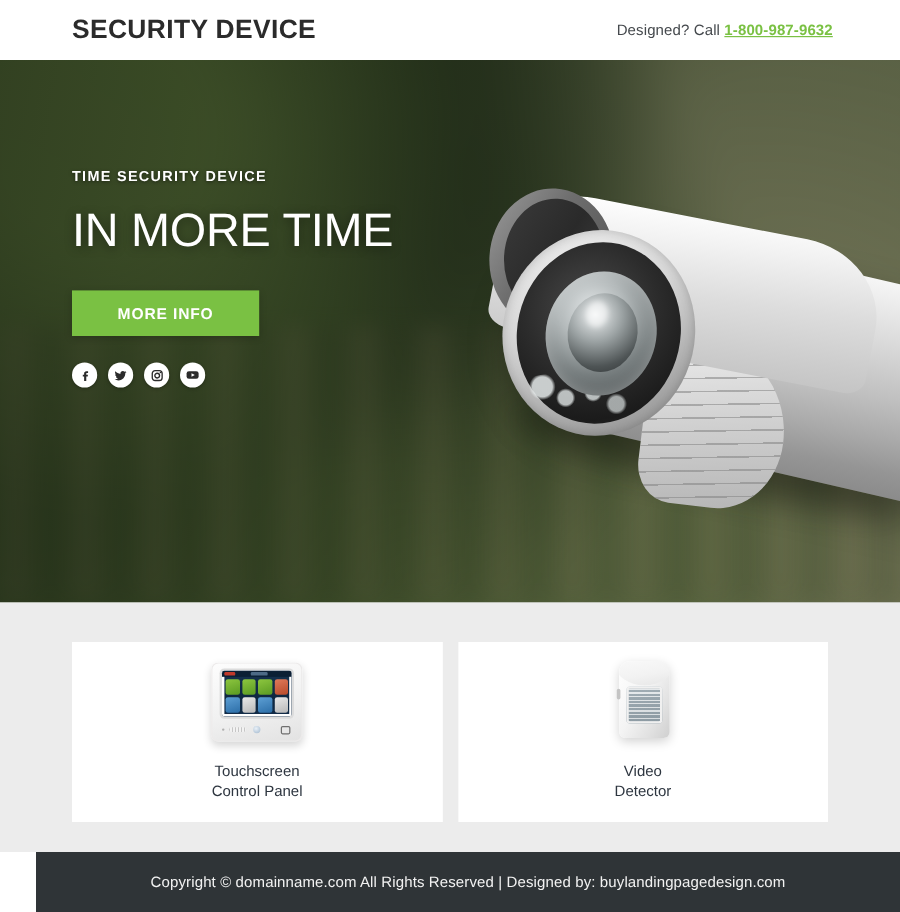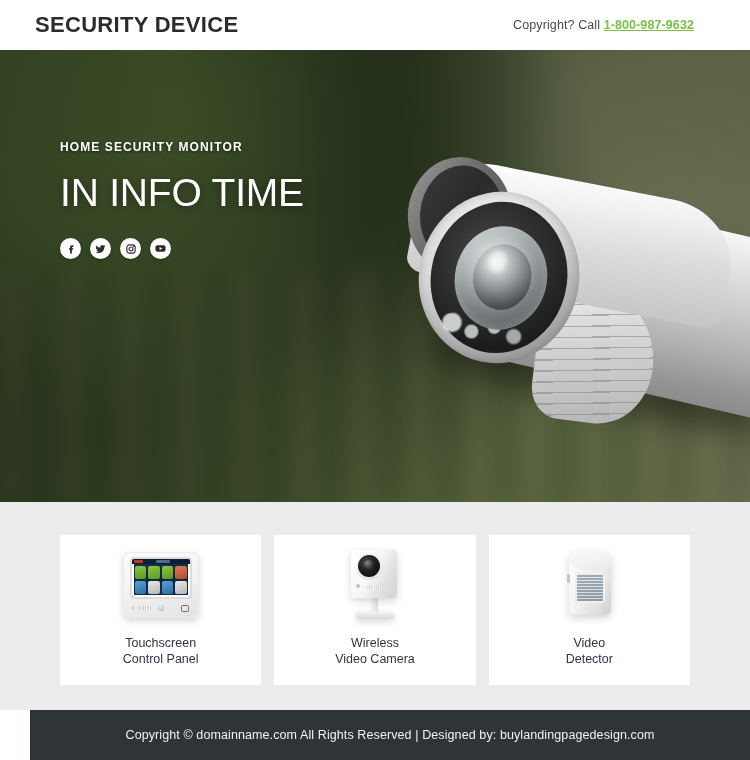--- a/index.html
+++ b/index.html
@@ -20,21 +20,21 @@
   }
 
   
   .site-header {
     position: relative;
     height: 50px;
     background: #ffffff;
     display: flex;
     align-items: center;
     justify-content: space-between;
-    padding: 0 56px 0 35px;
+    padding: 0 56px 0 60px;
     z-index: 5;
   }
   .brand {
     font-size: 22px;
     font-weight: bold;
     letter-spacing: 0.3px;
     color: #2b2b2b;
     font-family: "Liberation Sans", sans-serif;
     white-space: nowrap;
   }
@@ -553,21 +553,21 @@
   }
 </style>
 </head>
 <body>
 
 <div class="page">
 
   <header class="site-header">
     <div class="brand">SECURITY DEVICE</div>
     <div class="header-contact">
-      <span>Copyright? Call </span><a class="phone" href="#">1-800-987-9632</a>
+      <span>Designed? Call </span><a class="phone" href="#">1-800-987-9632</a>
     </div>
   </header>
 
   <section class="hero">
     <div class="hero-bg"></div>
     <div class="hero-fence"></div>
     <div class="hero-shade"></div>
 
     <div class="camera">
       <div class="cam-shadow-bottom"></div>
@@ -579,22 +579,23 @@
       <div class="cam-hood-lip-inner"></div>
       <div class="cam-lens-ring"></div>
       <div class="cam-lens-dark"></div>
       <div class="cam-ir"></div>
       <div class="cam-lens-glass"></div>
       <div class="cam-lens-core"></div>
       <div class="cam-lens-hi"></div>
     </div>
 
     <div class="hero-copy">
-      <div class="eyebrow">HOME SECURITY MONITOR</div>
-      <div class="headline-l3">IN INFO TIME</div>
+      <div class="eyebrow">TIME SECURITY DEVICE</div>
+      <div class="headline-l3">IN MORE TIME</div>
+      <button class="cta-button">MORE INFO</button>
 
       <div class="social-row">
         <a class="social-btn" href="#">
           <svg width="12" height="12" viewBox="0 0 12 12" aria-hidden="true">
             <path d="M7.2 3.9h1.2V2.3H7.0c-1.2 0-1.9.8-1.9 1.9v1.0H4.0v1.6h1.1v3.6h1.8V6.8h1.2l.2-1.6H6.9V4.5c0-.4.1-.6.3-.6z" fill="#2b2b2b"></path>
           </svg>
         </a>
         <a class="social-btn" href="#">
           <svg width="13" height="13" viewBox="0 0 14 14" aria-hidden="true">
             <path d="M12.3 4.2c-.4.2-.8.3-1.2.4.4-.3.8-.7.9-1.2-.4.3-.9.4-1.4.6-.4-.4-1-.7-1.6-.7-1.2 0-2.2 1-2.2 2.2 0 .2 0 .3.1.5-1.8-.1-3.5-1-4.6-2.3-.2.3-.3.7-.3 1.1 0 .8.4 1.4 1 1.8-.4 0-.7-.1-1-.3 0 1.1.8 2 1.8 2.2-.2.1-.4.1-.6.1-.1 0-.3 0-.4-.1.3.9 1.1 1.5 2.1 1.5-.8.6-1.7.9-2.8.9h-.5c1 .6 2.1 1 3.4 1 4 0 6.2-3.3 6.2-6.2v-.3c.4-.3.8-.7 1.1-1.2z" fill="#2b2b2b"></path>
@@ -640,34 +641,20 @@
             <span class="tp-speaker"></span>
             <span class="tp-home"></span>
             <span class="tp-sq"></span>
           </div>
         </div>
       </div>
       <div class="product-label">Touchscreen
 Control Panel</div>
     </div>
 
-    <div class="product-card">
-      <div class="product-art">
-        <div class="wc-base"></div>
-        <div class="wc-neck"></div>
-        <div class="wc-body"></div>
-        <div class="wc-lens-o"></div>
-        <div class="wc-lens"></div>
-        <div class="wc-lens-gl"></div>
-        <div class="wc-led"></div>
-        <div class="wc-grill"></div>
-      </div>
-      <div class="product-label">Wireless
-Video Camera</div>
-    </div>
 
 
     <div class="product-card">
       <div class="product-art">
         <div class="md-shell">
           <div class="md-lens"></div>
           <div class="md-hood"></div>
         </div>
         <div class="md-side"></div>
       </div>

